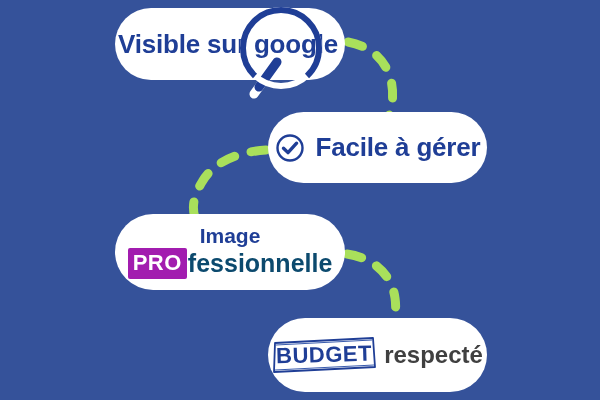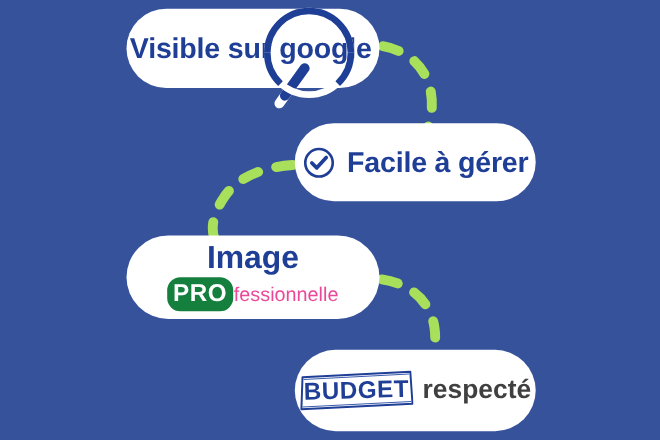--- a/index.html
+++ b/index.html
@@ -85,46 +85,46 @@
     top: 214px;
     width: 230px;
     height: 76px;
     flex-direction: column;
     justify-content: center;
     align-items: center;
   }
   #pill-image .line-top {
     color: #1f3e96;
     font-weight: bold;
-    font-size: 29px;
+    font-size: 21px;
     line-height: 1;
     margin-bottom: 2px;
     white-space: nowrap;
   }
   #pill-image .line-bottom {
     display: flex;
     align-items: center;
     line-height: 1;
     white-space: nowrap;
   }
   #pro-badge {
-    background: #15803d;
+    background: #a21caf;
     color: #ffffff;
     font-weight: bold;
     font-size: 22px;
     letter-spacing: 0.5px;
-    border-radius: 12px;
+    border-radius: 2px;
     padding: 4px 5px 5px 5px;
     line-height: 1;
     display: inline-block;
   }
   #pill-image .suffix {
-    color: #ec4899;
-    font-weight: normal;
-    font-size: 18px;
+    color: #0c4a6e;
+    font-weight: bold;
+    font-size: 25px;
     line-height: 1;
     margin-left: 1px;
   }
 
   
   #pill-budget {
     left: 268px;
     top: 318px;
     width: 219px;
     height: 74px;

